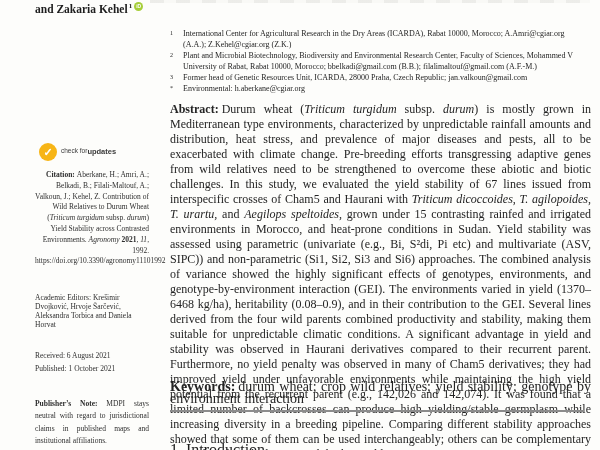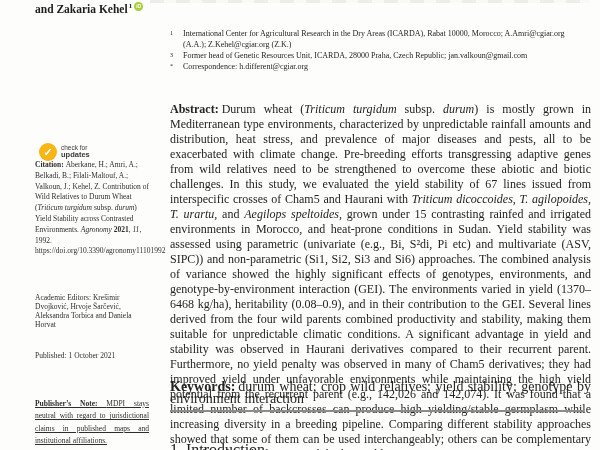--- a/index.html
+++ b/index.html
@@ -35,29 +35,29 @@
 
   
   .sidebar{position:absolute;left:35px;top:143px;width:114px;font-size:7.5px;color:#2e2e2e;}
   .badge{display:flex;align-items:center;gap:4px;cursor:pointer;margin-left:4px;}
   .badge-icon{
     width:18px;height:18px;border-radius:50%;
     display:flex;align-items:center;justify-content:center;
     color:#fff;font-weight:bold;font-size:11px;
     font-family:"Liberation Sans",sans-serif;
   }
-  .badge-text{display:flex;flex-direction:column;line-height:1.05;
+  .badge-text{display:flex;flex-direction:row;line-height:1.05;
     font-family:"Liberation Sans",sans-serif;color:#3a3a3a;}
   .badge-text .l1{font-size:6.5px;}
   .badge-text .l2{font-size:7.5px;font-weight:bold;}
 
-  .citation{position:absolute;top:17px;left:0;width:114px;line-height:10.8px;text-align:left;}
+  .citation{position:absolute;top:27px;left:0;width:114px;line-height:10.8px;text-align:right;}
   .editors {position:absolute;top:150px;left:0;width:114px;line-height:9px;}
   .dates   {position:absolute;top:206px;left:0;width:114px;line-height:13px;}
-  .pubnote {position:absolute;top:255px;left:0;width:114px;line-height:12.4px;text-align:justify;text-decoration:underline;}
+  .pubnote {position:absolute;top:255px;left:0;width:114px;line-height:12.4px;text-align:justify;}
 
   
   .affils{position:absolute;left:170px;top:28px;width:404px;font-size:8px;line-height:11px;}
   .affil-row{display:flex;}
   .affil-marker{width:13px;flex:0 0 13px;font-size:6px;position:relative;top:-0.5px;text-align:left;}
   .affil-text{flex:1;}
 
   .abstract{
     position:absolute;left:170px;top:102px;width:421px;
     font-size:12px;line-height:15px;text-align:justify;
@@ -101,38 +101,43 @@
         <span class="l1">check for</span>
         <span class="l2">updates</span>
       </span>
     </div>
 
     <div class="citation"><span class="rt-b">Citation: </span><span>Aberkane, H.; Amri, A.; Belkadi, B.; Filali-Maltouf, A.; Valkoun, J.; Kehel, Z. Contribution of Wild Relatives to Durum Wheat (</span><span class="rt-i">Triticum turgidum</span><span> subsp. </span><span class="rt-i">durum</span><span>) Yield Stability across Contrasted Environments. </span><span class="rt-i">Agronomy</span><span> </span><span class="rt-b">2021</span><span>, </span><span class="rt-i">11</span><span>, 1992. https://doi.org/10.3390/agronomy11101992</span></div>
 
     <div class="editors">Academic Editors: Krešimir Dvojković, Hrvoje Šarčević, Aleksandra Torbica and Daniela Horvat</div>
 
     <div class="dates">
+      <div>Received: 6 August 2021</div>
       <div>Published: 1 October 2021</div>
     </div>
 
     <div class="pubnote"><span class="rt-b">Publisher’s Note: </span><span>MDPI stays neutral with regard to jurisdictional claims in published maps and institutional affiliations.</span></div>
   </div>
 
   <div class="affils">
     <div class="affil-row">
       <span class="affil-marker">1</span>
       <span class="affil-text">International Center for Agricultural Research in the Dry Areas (ICARDA), Rabat 10000, Morocco; A.Amri@cgiar.org (A.A.); Z.Kehel@cgiar.org (Z.K.)</span>
     </div>
     <div class="affil-row">
+      <span class="affil-marker">2</span>
+      <span class="affil-text">Plant and Microbial Biotechnology, Biodiversity and Environmental Research Center, Faculty of Sciences, Mohammed V University of Rabat, Rabat 10000, Morocco; bbelkadi@gmail.com (B.B.); filalimaltouf@gmail.com (A.F.-M.)</span>
+    </div>
+    <div class="affil-row">
       <span class="affil-marker">3</span>
       <span class="affil-text">Former head of Genetic Resources Unit, ICARDA, 28000 Praha, Czech Republic; jan.valkoun@gmail.com</span>
     </div>
     <div class="affil-row">
       <span class="affil-marker">*</span>
-      <span class="affil-text">Correspondence: h.different@cgiar.org</span>
+      <span class="affil-text">Environmental: h.aberkane@cgiar.org</span>
     </div>
   </div>
 
   <div class="abstract">
     <span class="lbl">Abstract:</span><span><span>Durum wheat (</span><span class="rt-i">Triticum turgidum</span><span> subsp. </span><span class="rt-i">durum</span><span>) is mostly grown in Mediterranean type environments, characterized by unpredictable rainfall amounts and distribution, heat stress, and prevalence of major diseases and pests, all to be exacerbated with climate change. Pre-breeding efforts transgressing adaptive genes from wild relatives need to be strengthened to overcome these abiotic and biotic challenges. In this study, we evaluated the yield stability of 67 lines issued from interspecific crosses of Cham5 and Haurani with </span><span class="rt-i">Triticum dicoccoides</span><span>, </span><span class="rt-i">T. agilopoides</span><span>, </span><span class="rt-i">T. urartu</span><span>, and </span><span class="rt-i">Aegilops speltoides</span><span>, grown under 15 contrasting rainfed and irrigated environments in Morocco, and heat-prone conditions in Sudan. Yield stability was assessed using parametric (univariate (e.g., Bi, S²di, Pi etc) and multivariate (ASV, SIPC)) and non-parametric (Si1, Si2, Si3 and Si6) approaches. The combined analysis of variance showed the highly significant effects of genotypes, environments, and genotype-by-environment interaction (GEI). The environments varied in yield (1370–6468 kg/ha), heritability (0.08–0.9), and in their contribution to the GEI. Several lines derived from the four wild parents combined productivity and stability, making them suitable for unpredictable climatic conditions. A significant advantage in yield and stability was observed in Haurani derivatives compared to their recurrent parent. Furthermore, no yield penalty was observed in many of Cham5 derivatives; they had improved yield under unfavorable environments while maintaining the high yield potential from the recurrent parent (e.g., 142,026 and 142,074). It was found that a limited number of backcrosses can produce high yielding/stable germplasm while increasing diversity in a breeding pipeline. Comparing different stability approaches showed that some of them can be used interchangeably; others can be complementary to combine broad adaption with higher yield.</span></span>
   </div>
 
   <div class="keywords">
     <span class="lbl">Keywords:</span><span>durum wheat; crop wild relatives; yield stability; genotype by environment interaction</span>
   </div>

